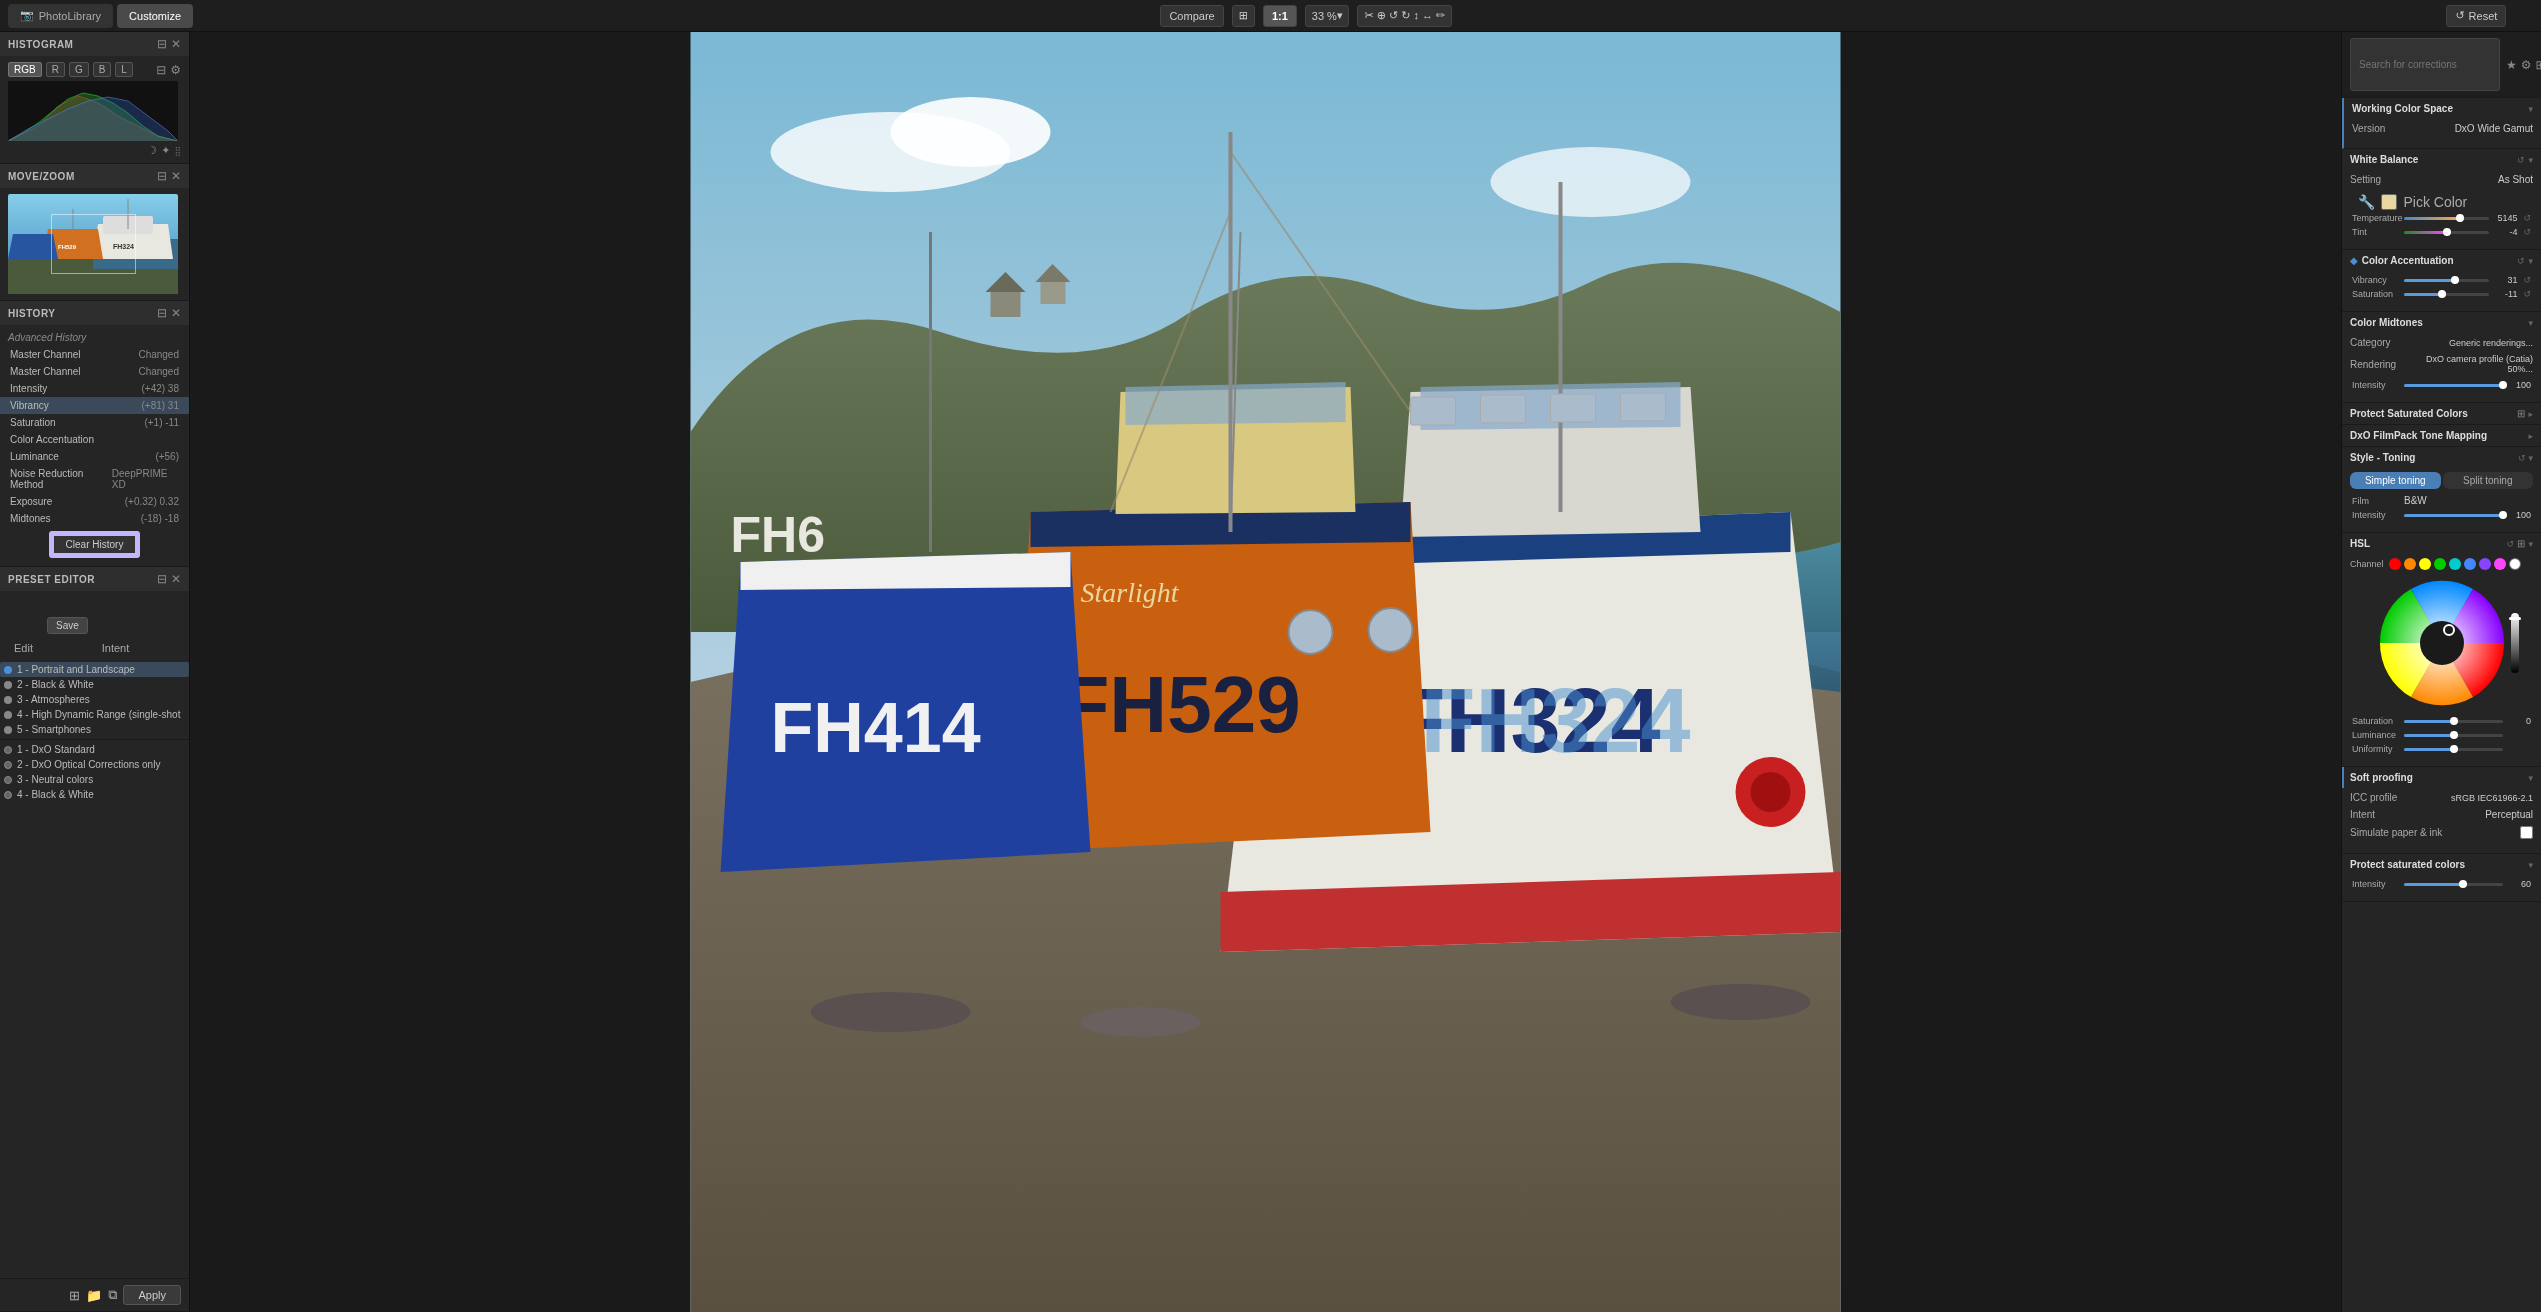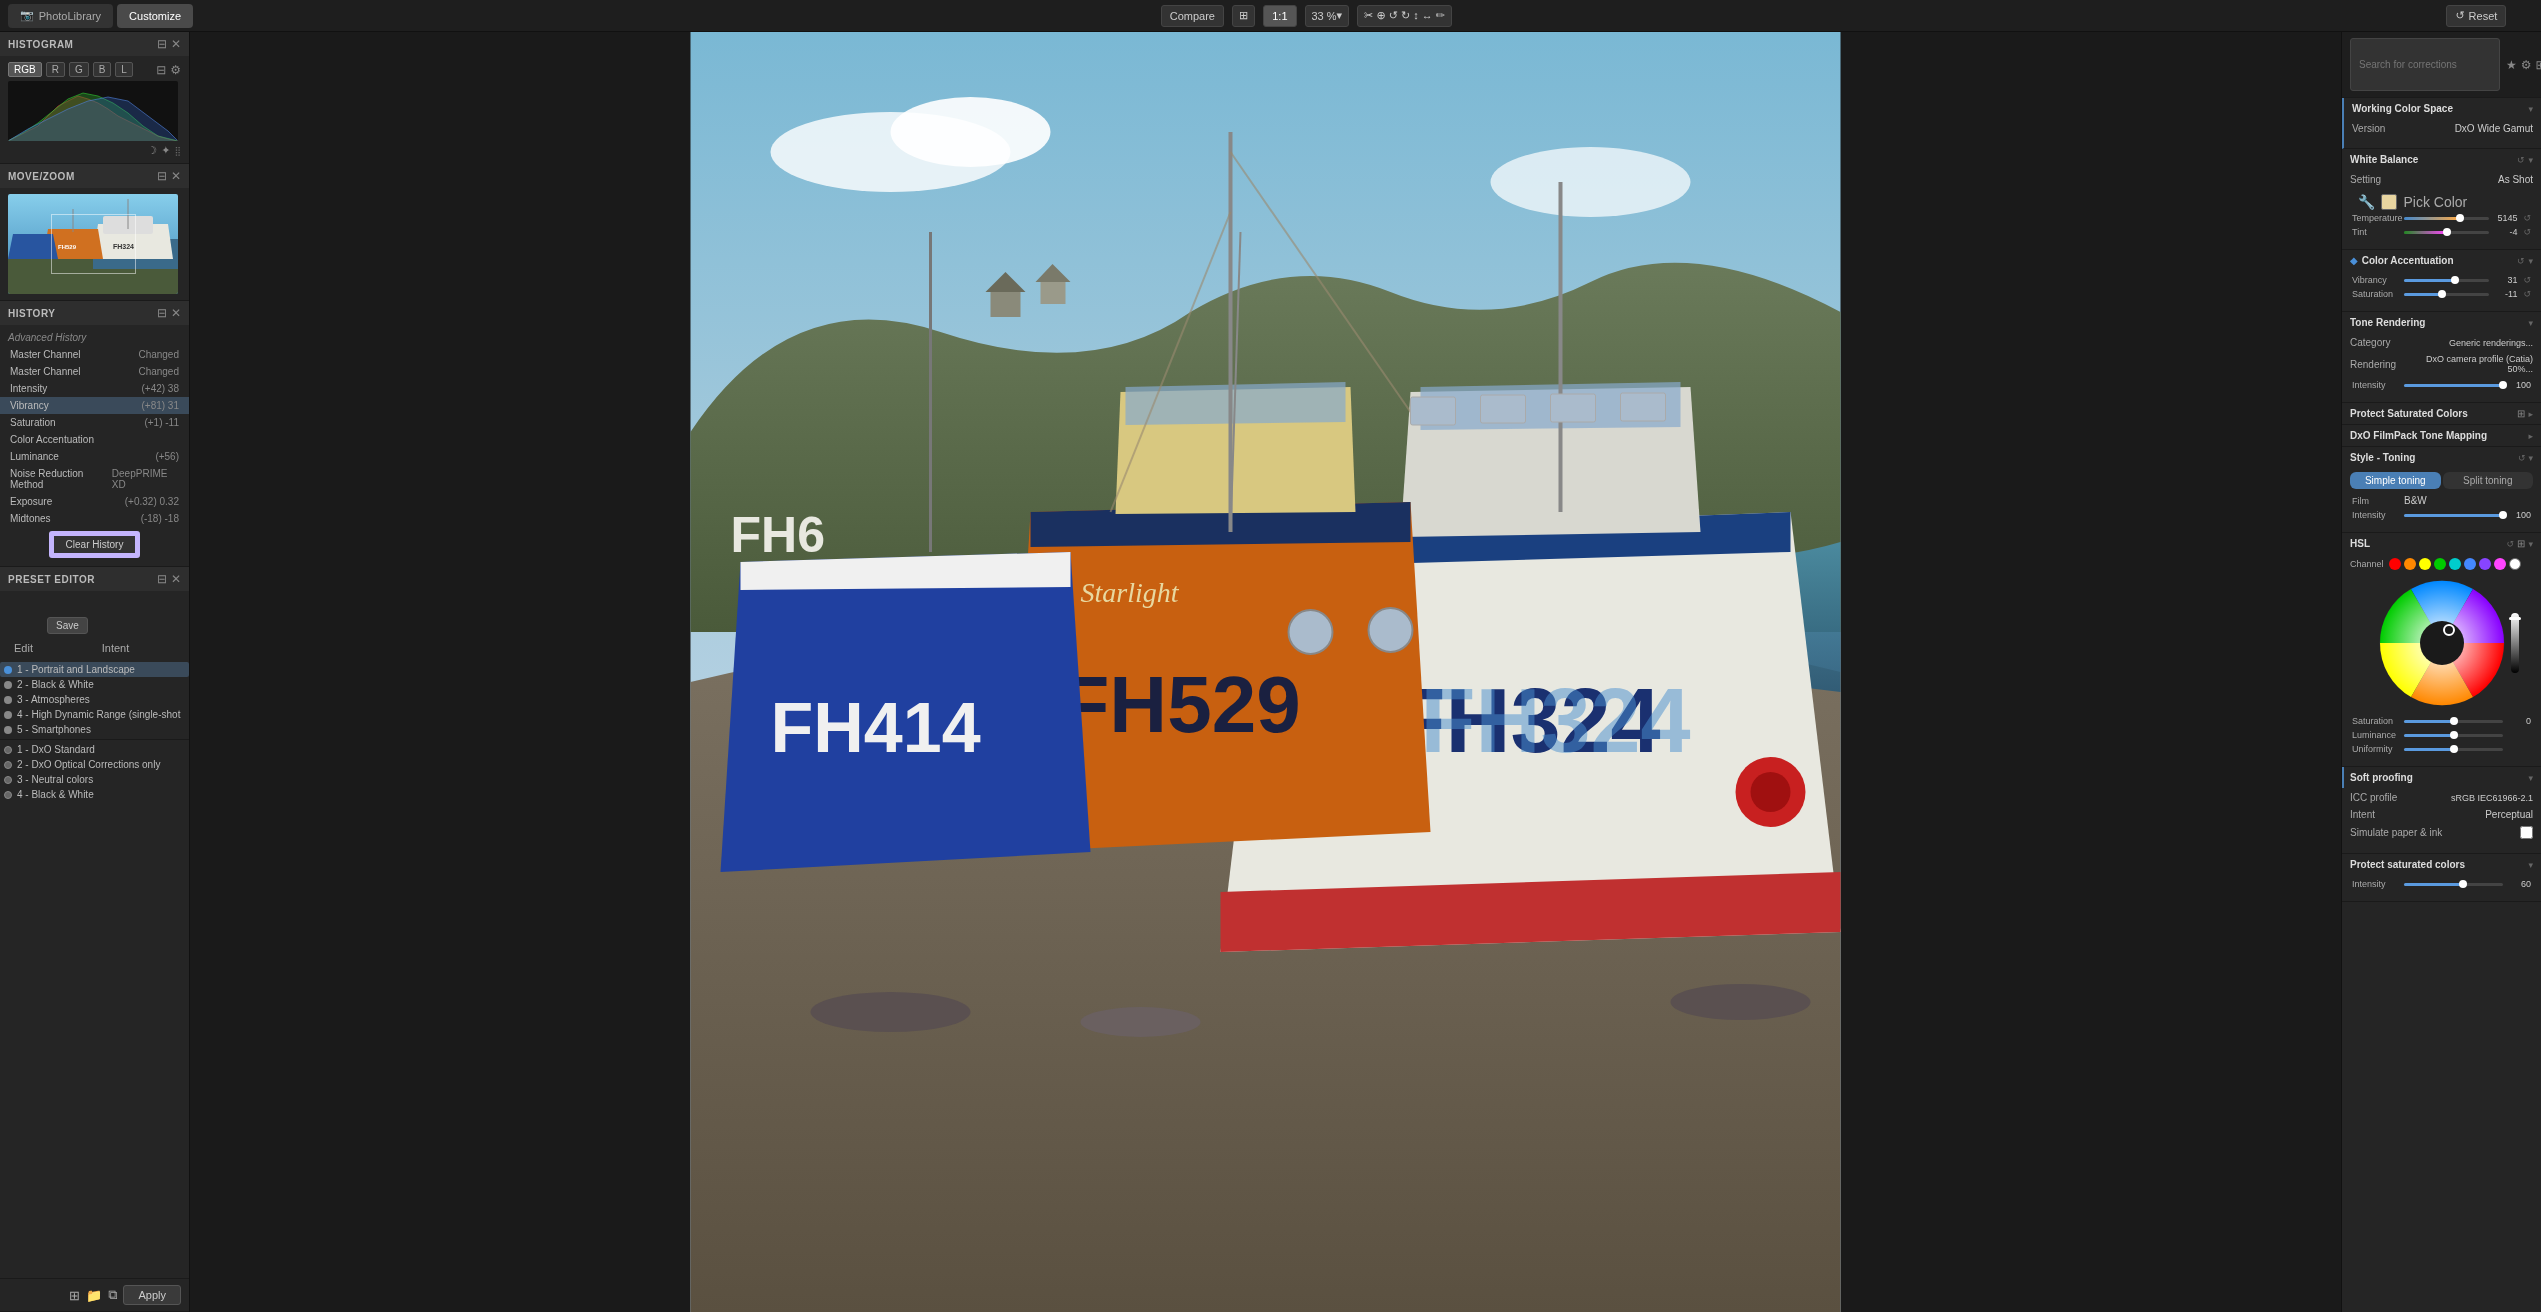--- a/index.html
+++ b/index.html
@@ -65,20 +65,21 @@
       cursor: pointer;
       font-size: 11px;
       height: 22px;
       display: flex;
       align-items: center;
       gap: 4px;
     }
     .toolbar-btn.active {
       background: #555;
       color: #fff;
+      font-weight: bold;
     }
     .zoom-display {
       background: #333;
       border: 1px solid #444;
       color: #ccc;
       padding: 2px 6px;
       border-radius: 3px;
       font-size: 11px;
       height: 22px;
       display: flex;
@@ -940,21 +941,21 @@
             <div style="position:absolute;top:-3px;left:45%;width:8px;height:8px;border-radius:50%;background:#fff;transform:translateX(-50%)"></div>
           </div>
           <span class="mini-val">-11</span>
           <span class="reset-btn-small">↺</span>
         </div>
       </div>
     </div>
 
     <div class="right-section">
       <div class="right-section-header">
-        <span class="right-section-title">Tone Rendering</span>
+        <span class="right-section-title">Color Midtones</span>
         <span class="collapse-arrow">▾</span>
       </div>
       <div class="right-section-content">
         <div class="right-row">
           <span class="right-label">Category</span>
           <span class="right-value" style="font-size:9px">Generic renderings...</span>
         </div>
         <div class="right-row">
           <span class="right-label">Rendering</span>
           <span class="right-value" style="font-size:9px">DxO camera profile (Catia) 50%...</span>

